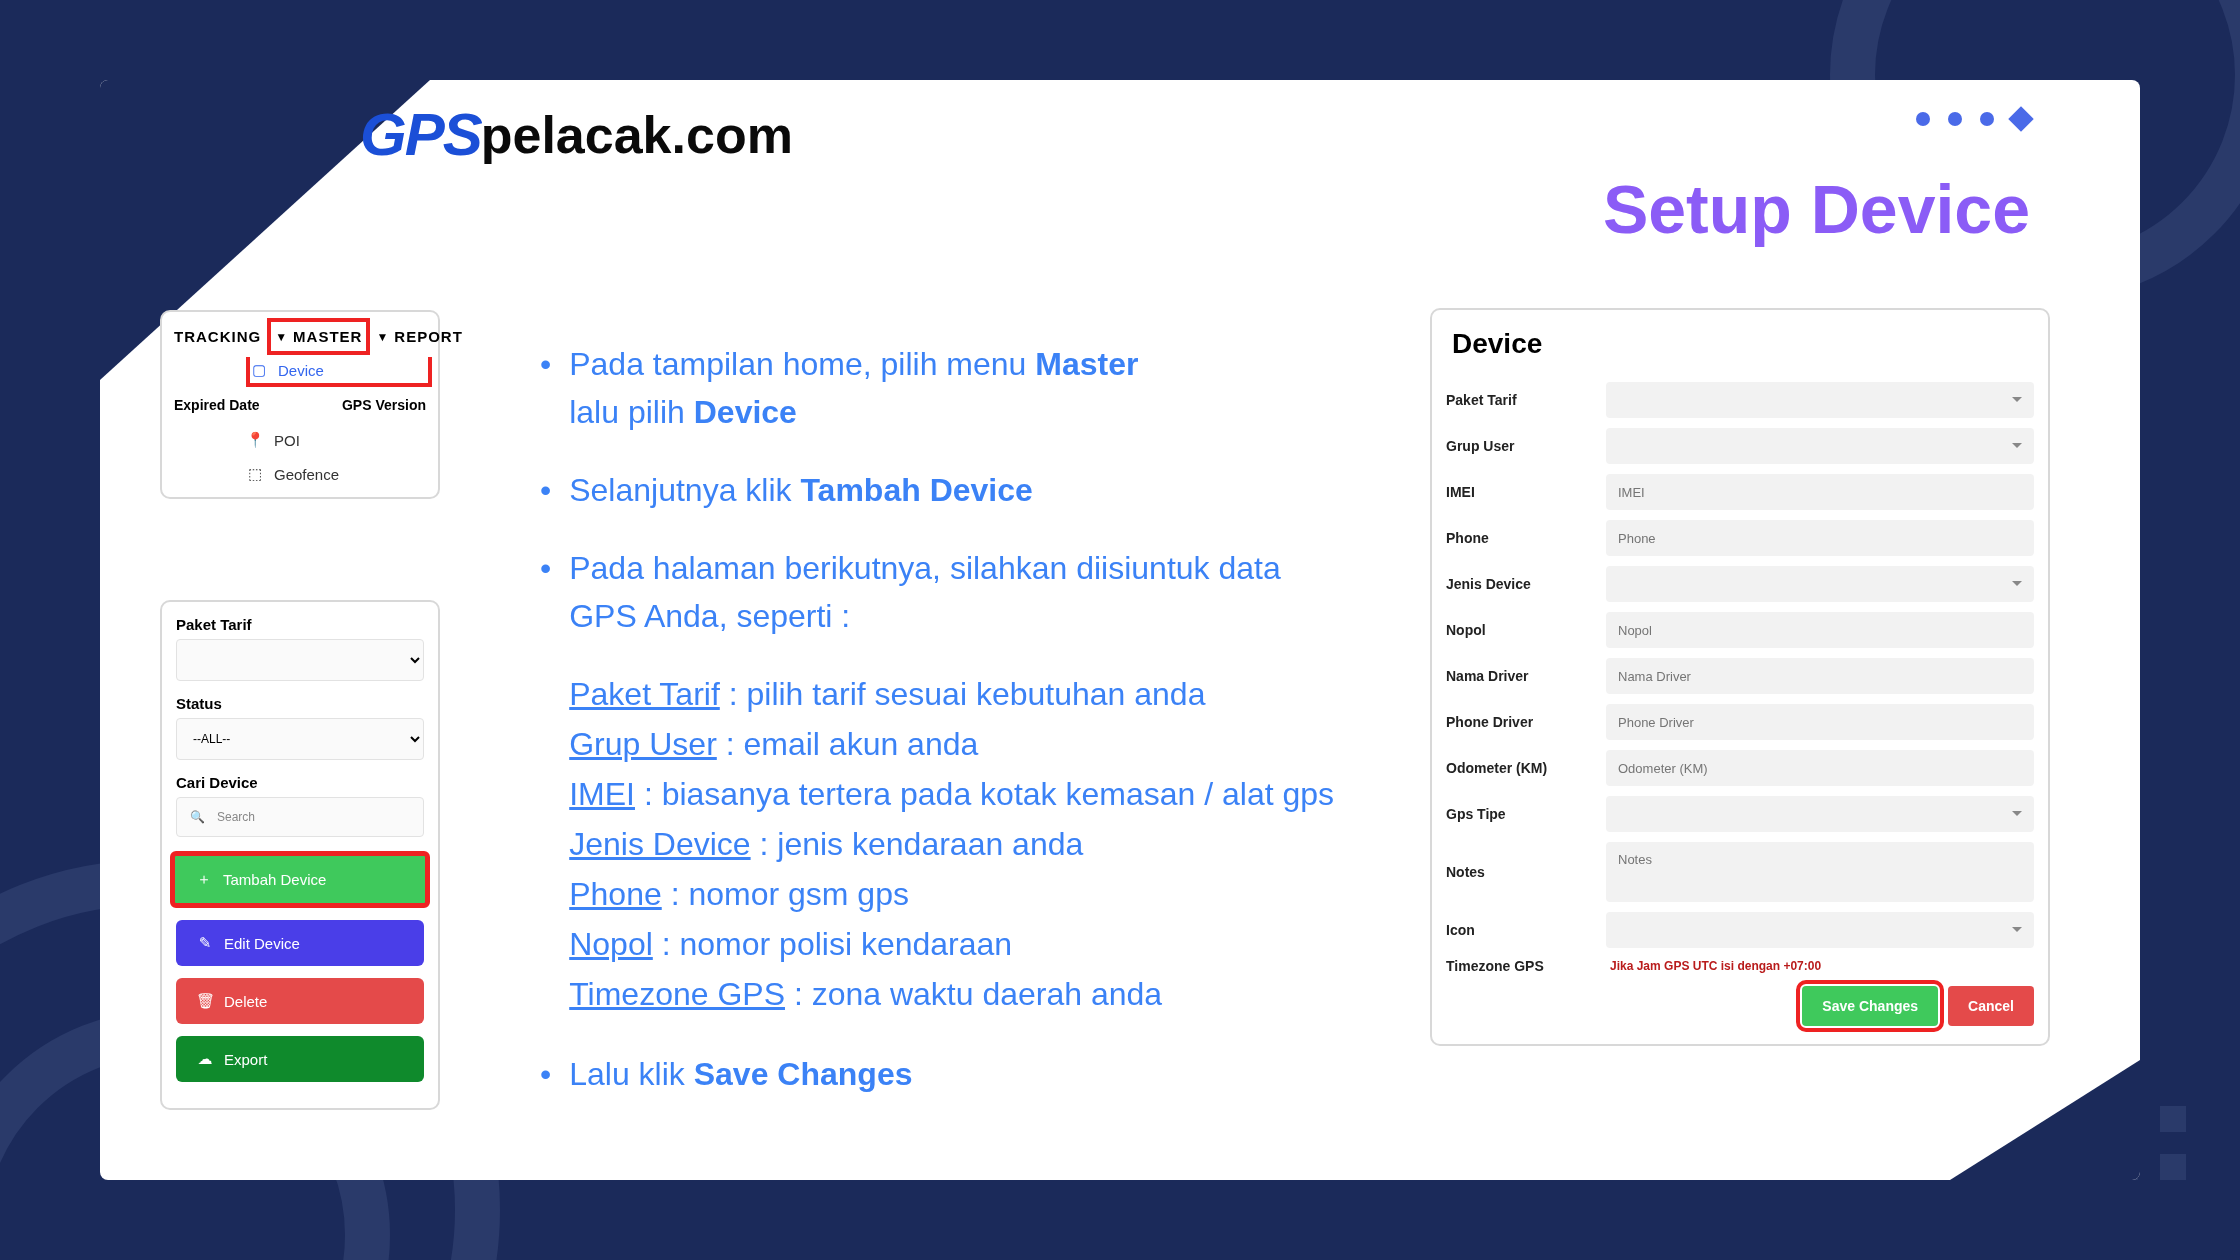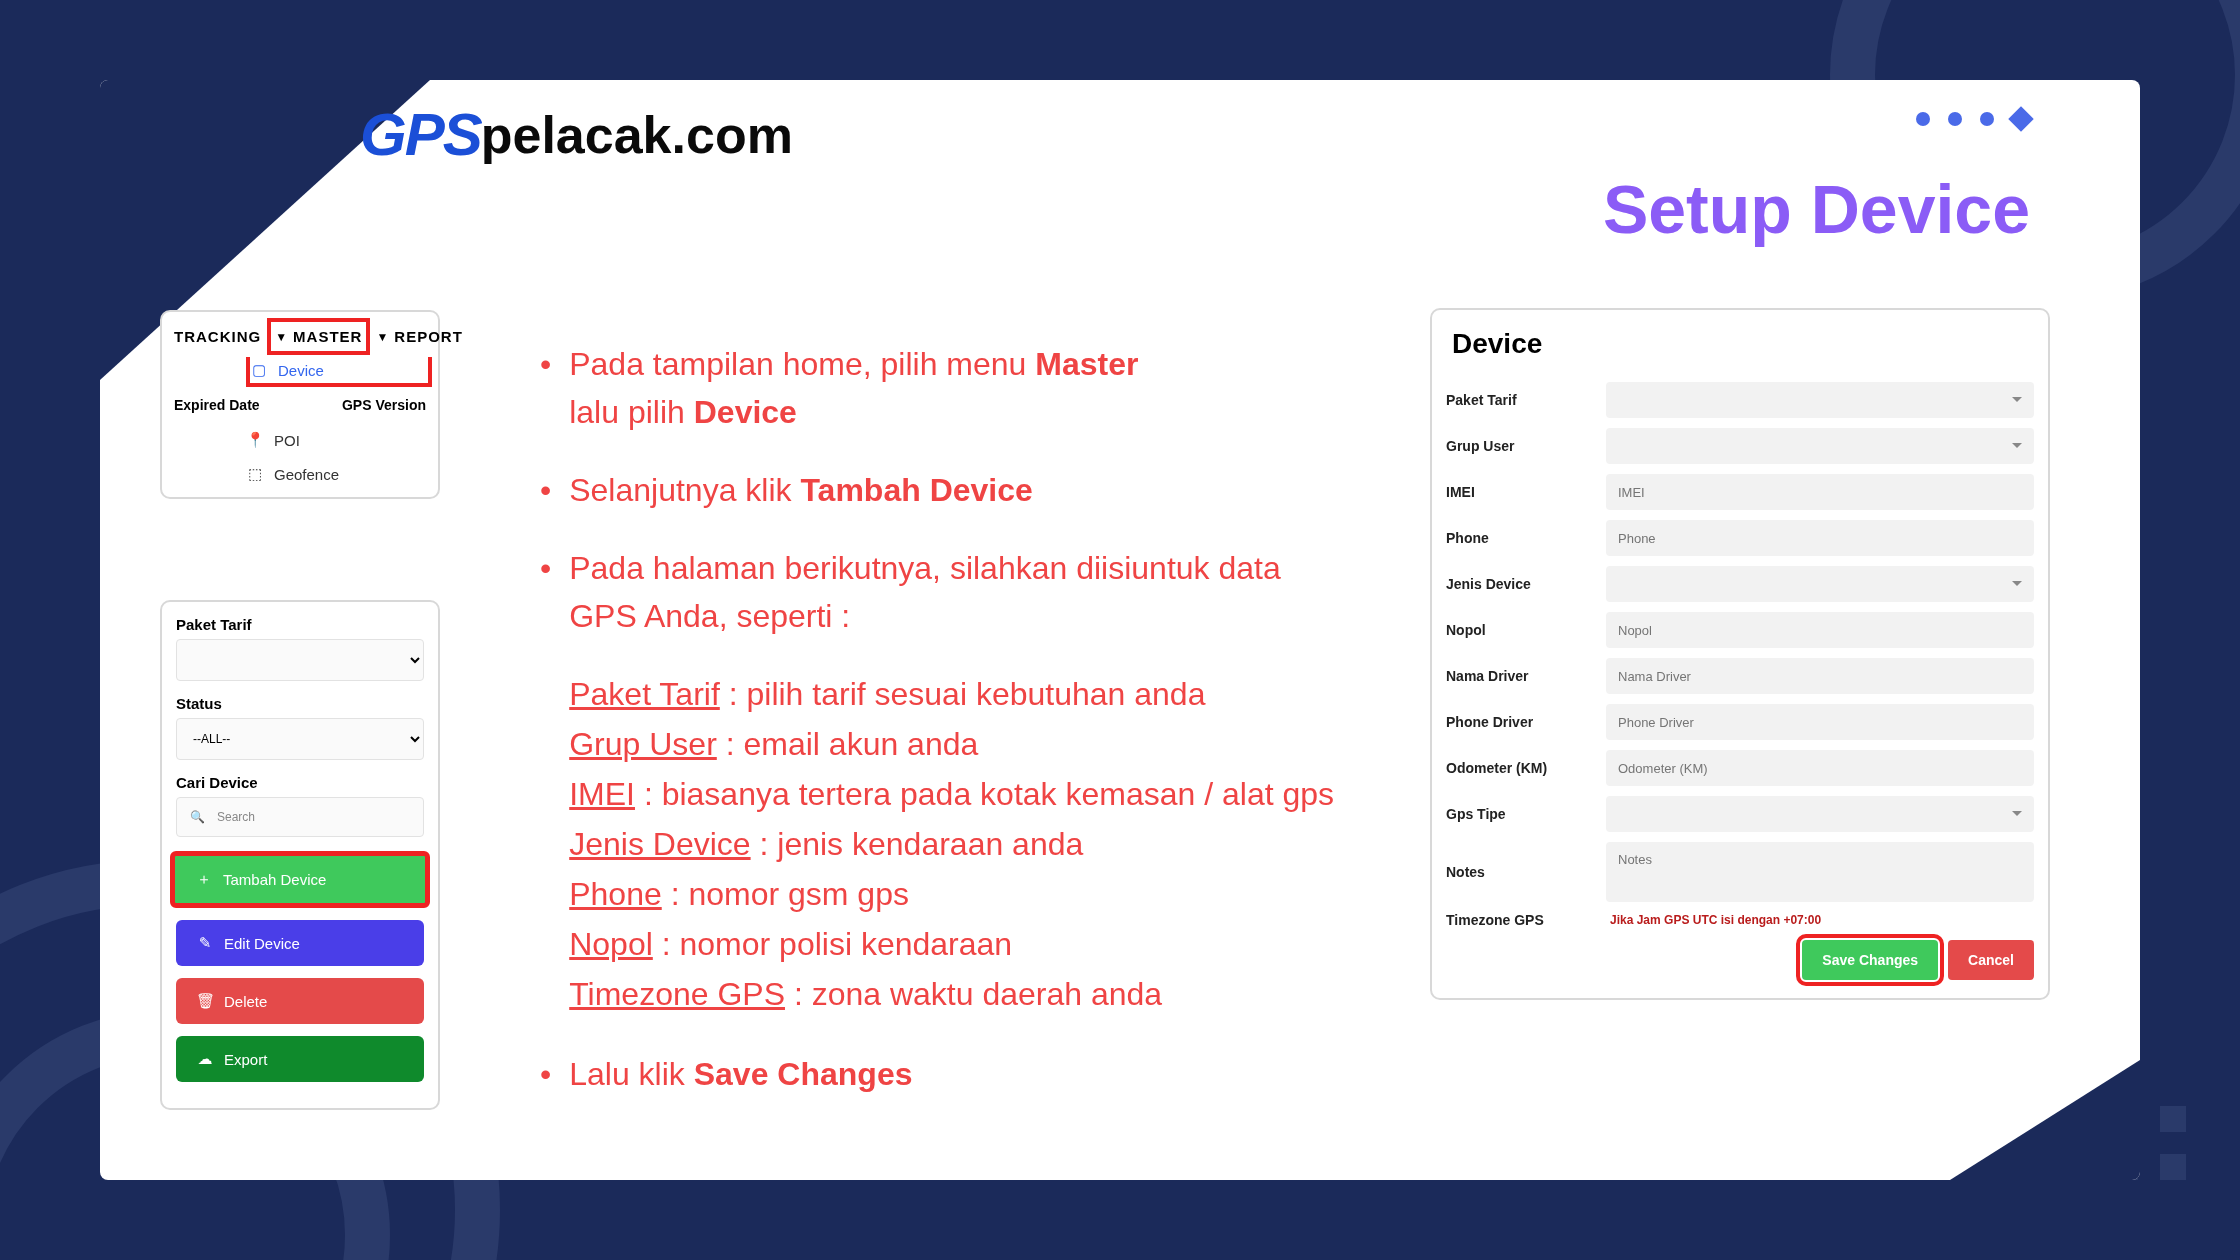--- a/index.html
+++ b/index.html
@@ -53,21 +53,21 @@
 .tools select, .tools .searchbox { width: 100%; padding: 12px; border: 1px solid #e2e2e2; background: #fafafa; border-radius: 4px; font-size: 12px; margin-bottom: 14px; }
 .tools .searchbox { display: flex; align-items: center; gap: 10px; color: #888; }
 .tools .btn { width: 100%; padding: 14px; border-radius: 6px; color: #fff; font-size: 15px; display: flex; align-items: center; gap: 10px; margin-bottom: 12px; justify-content: flex-start; padding-left: 20px; }
 .tools .btn.green { background: #3fc95c; }
 .tools .btn.green.wrap { border: 5px solid #e22; margin-left: -6px; margin-right: -6px; width: calc(100% + 12px); }
 .tools .btn.blue { background: #4a3ee8; }
 .tools .btn.red { background: #e44a4a; }
 .tools .btn.dgreen { background: #0f8a2c; }
 
 
-.instr { position: absolute; top: 260px; left: 440px; width: 860px; font-size: 32px; line-height: 1.5; color: #ef4444; }
+.instr { position: absolute; top: 260px; left: 440px; width: 860px; font-size: 32px; line-height: 1.5; color: #3b82f6; }
 .instr ul { list-style: none; }
 .instr li { display: flex; margin-bottom: 30px; }
 .instr li::before { content: "•"; margin-right: 18px; }
 .instr .defs { margin-left: 36px; }
 .instr .defs div { margin-bottom: 2px; }
 .instr u { text-decoration: underline; }
 .instr b { font-weight: bold; }
 
 
 .panel.form { top: 228px; right: 90px; width: 620px; padding: 18px 14px; }
@@ -255,20 +255,24 @@
       </div>
     <div class="frow">
         <div class="flbl">Gps Tipe</div>
         <div class="fselect"></div>
       </div>
     <div class="frow">
         <div class="flbl">Notes</div>
         <textarea class="ftext" placeholder="Notes" style=""></textarea>
       </div>
     <div class="frow">
+        <div class="flbl">Icon</div>
+        <div class="fselect"></div>
+      </div>
+    <div class="frow">
         <div class="flbl">Timezone GPS</div>
         <div class="fnote">Jika Jam GPS UTC isi dengan +07:00</div>
       </div>
     <div class="form-btns highlight">
       <div class="b save">Save Changes</div>
       <div class="b cancel">Cancel</div>
     </div>
   </div>
 </div>
 

